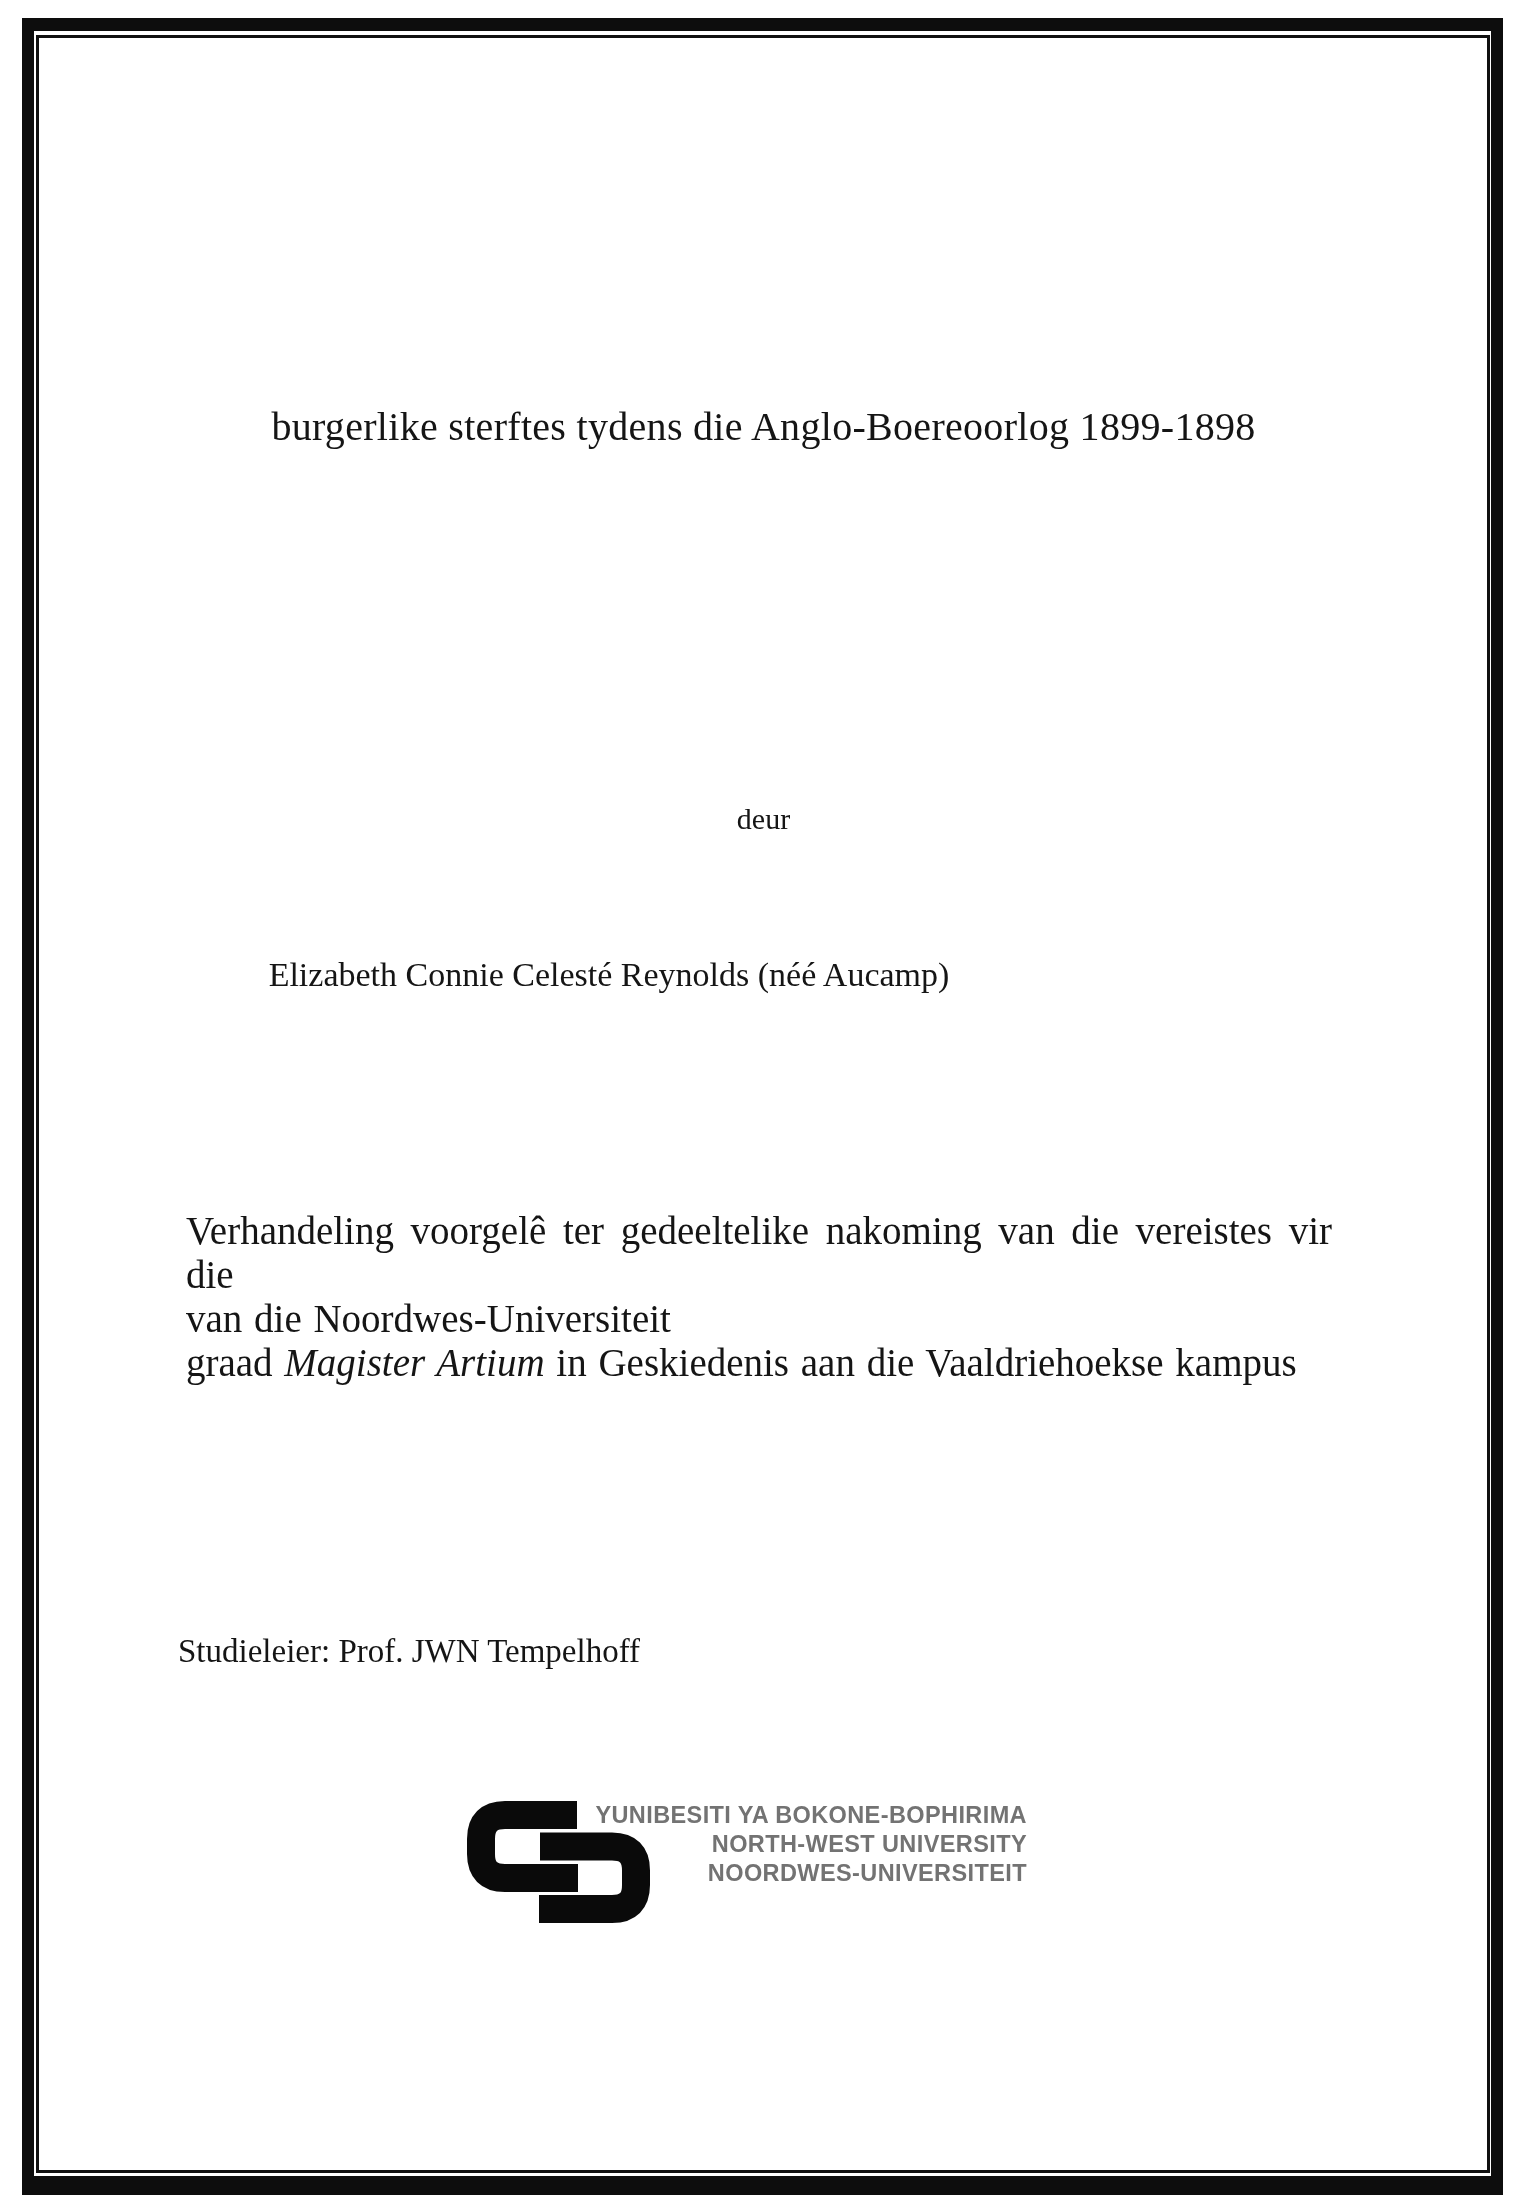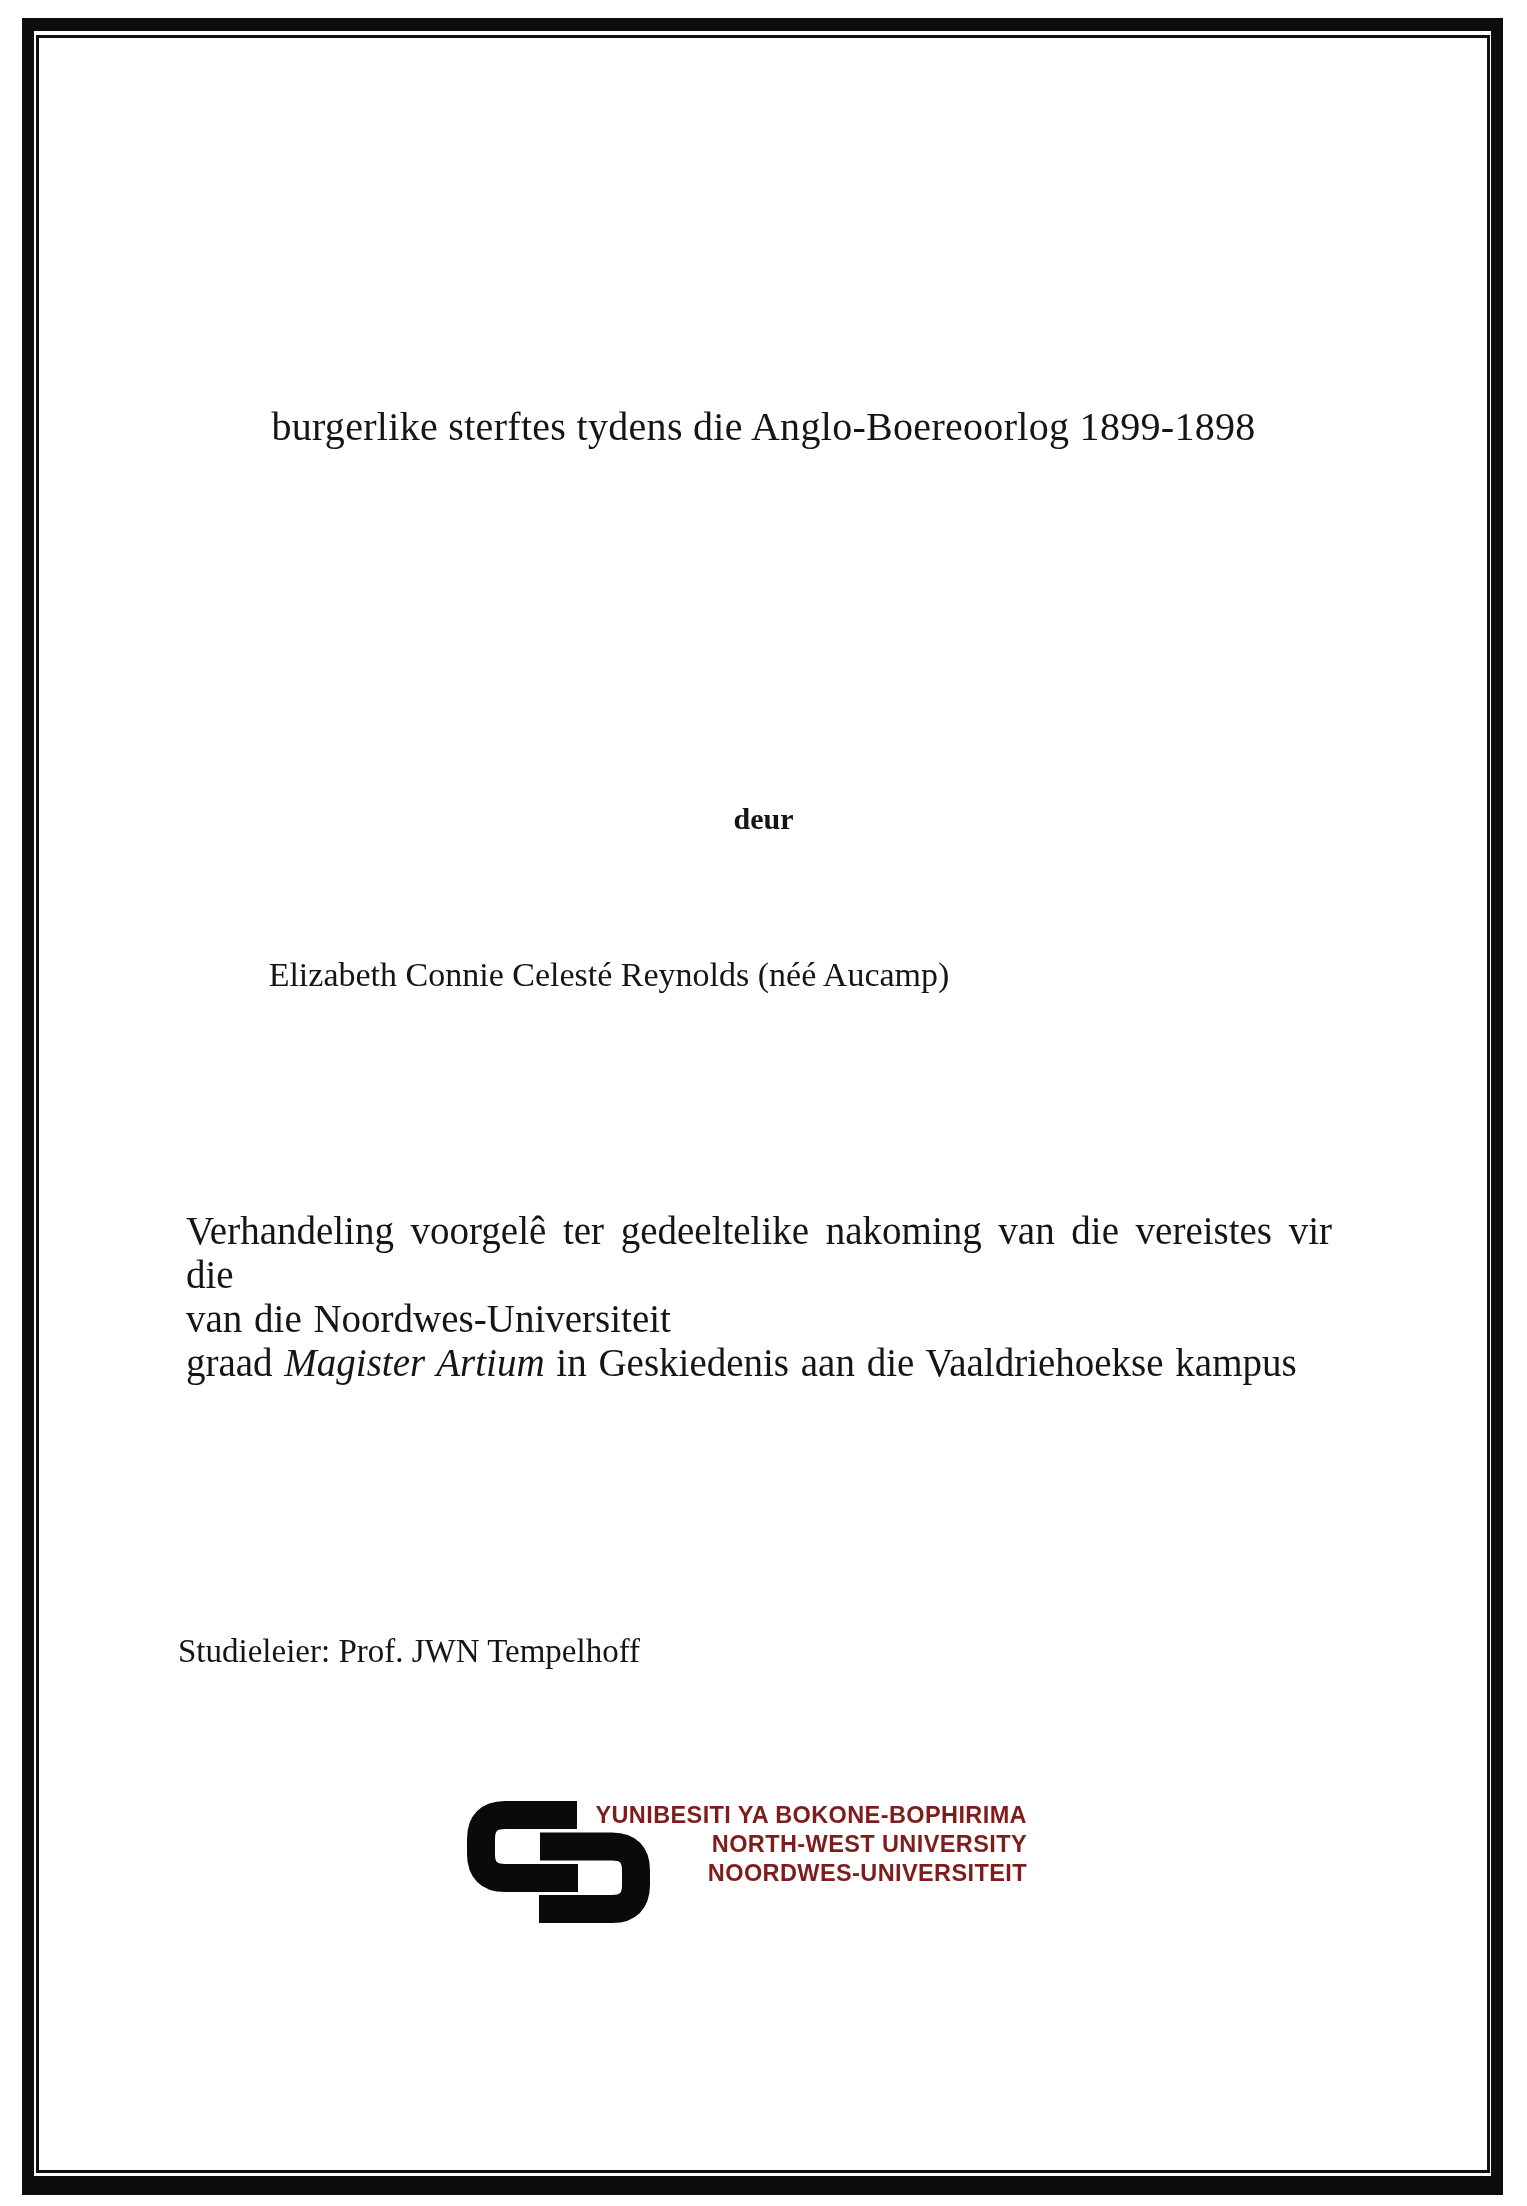--- a/index.html
+++ b/index.html
@@ -31,21 +31,21 @@
   .title-block {
     left: 0; top: 388px; width: 1527px;
     text-align: center;
     font-size: 40px; line-height: 77px;
     letter-spacing: 0.3px;
   }
 
   .byline {
     left: 0; top: 797px; width: 1527px;
     text-align: center;
-    font-size: 30px; line-height: 44px; font-weight: bold;
+    font-size: 30px; line-height: 44px;
   }
 
   .author-line {
     left: 0; top: 951px; width: 1218px;
     text-align: center;
     font-size: 34px; line-height: 48px;
   }
 
   
   .statement {
@@ -69,21 +69,21 @@
     left: 467px; top: 1801px;
     width: 183px; height: 122px;
   }
   .logo-text {
     left: 585px; top: 1801px; width: 442px;
     text-align: right;
     font-family: "Liberation Sans", sans-serif;
     font-weight: 700;
     font-size: 23.5px; line-height: 29px;
     letter-spacing: 0.4px;
-    color: #7f1d1d;
+    color: #737373;
     white-space: nowrap;
   }
 </style>
 </head>
 <body>
 
 <div class="frame-outer"></div>
 <div class="frame-inner"></div>
 
 <div class="abs title-block">

